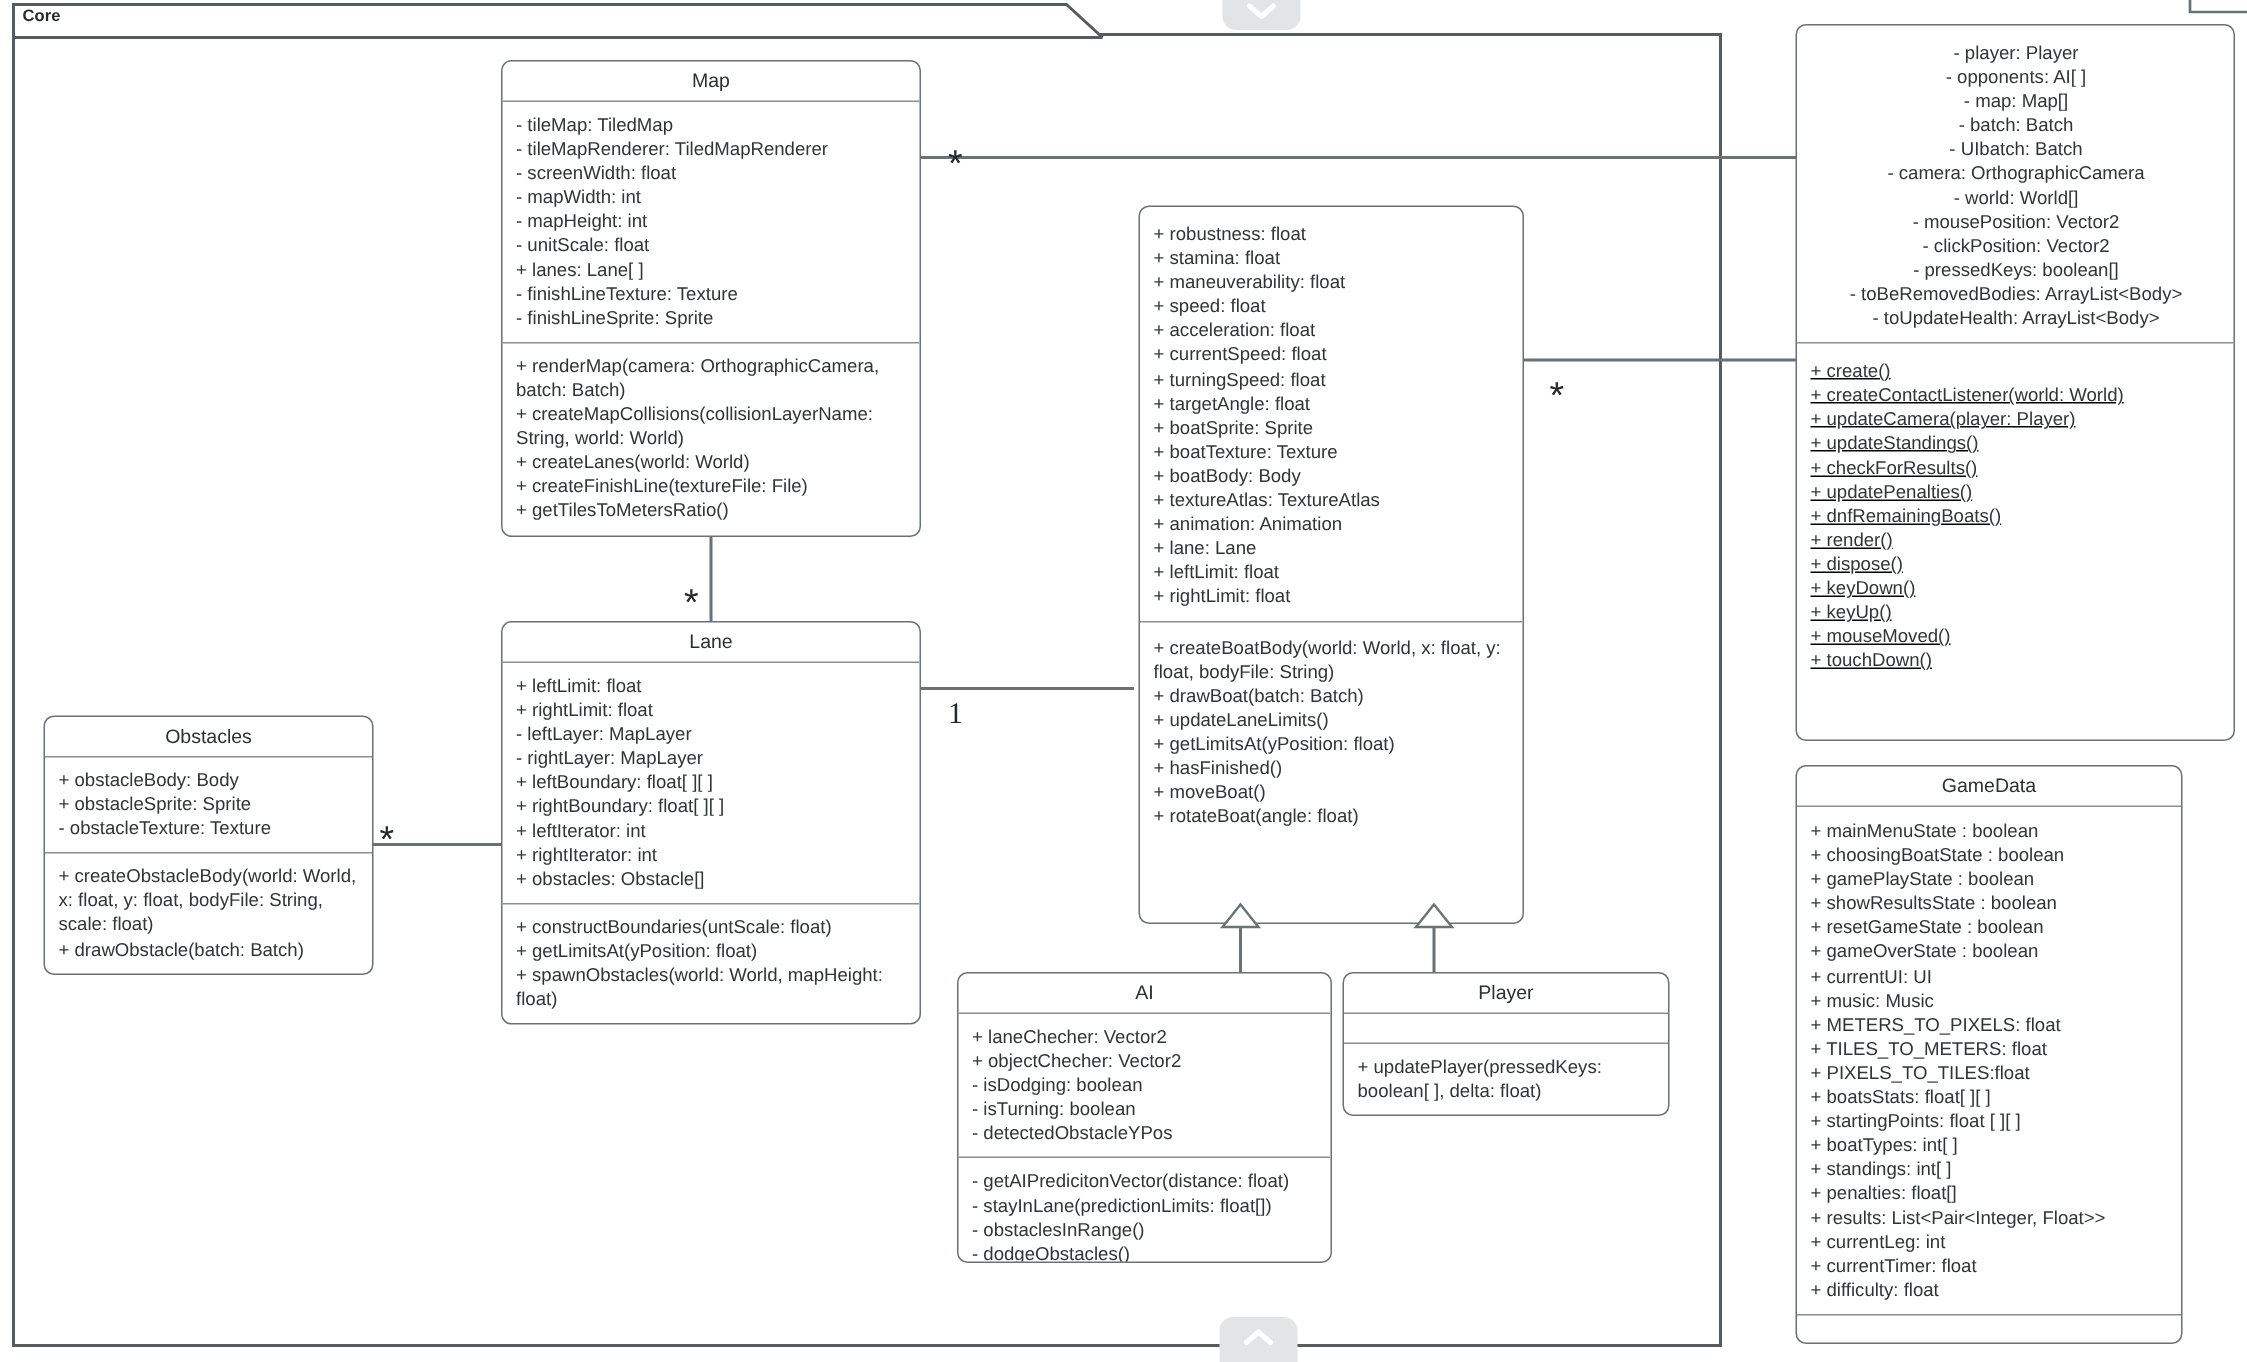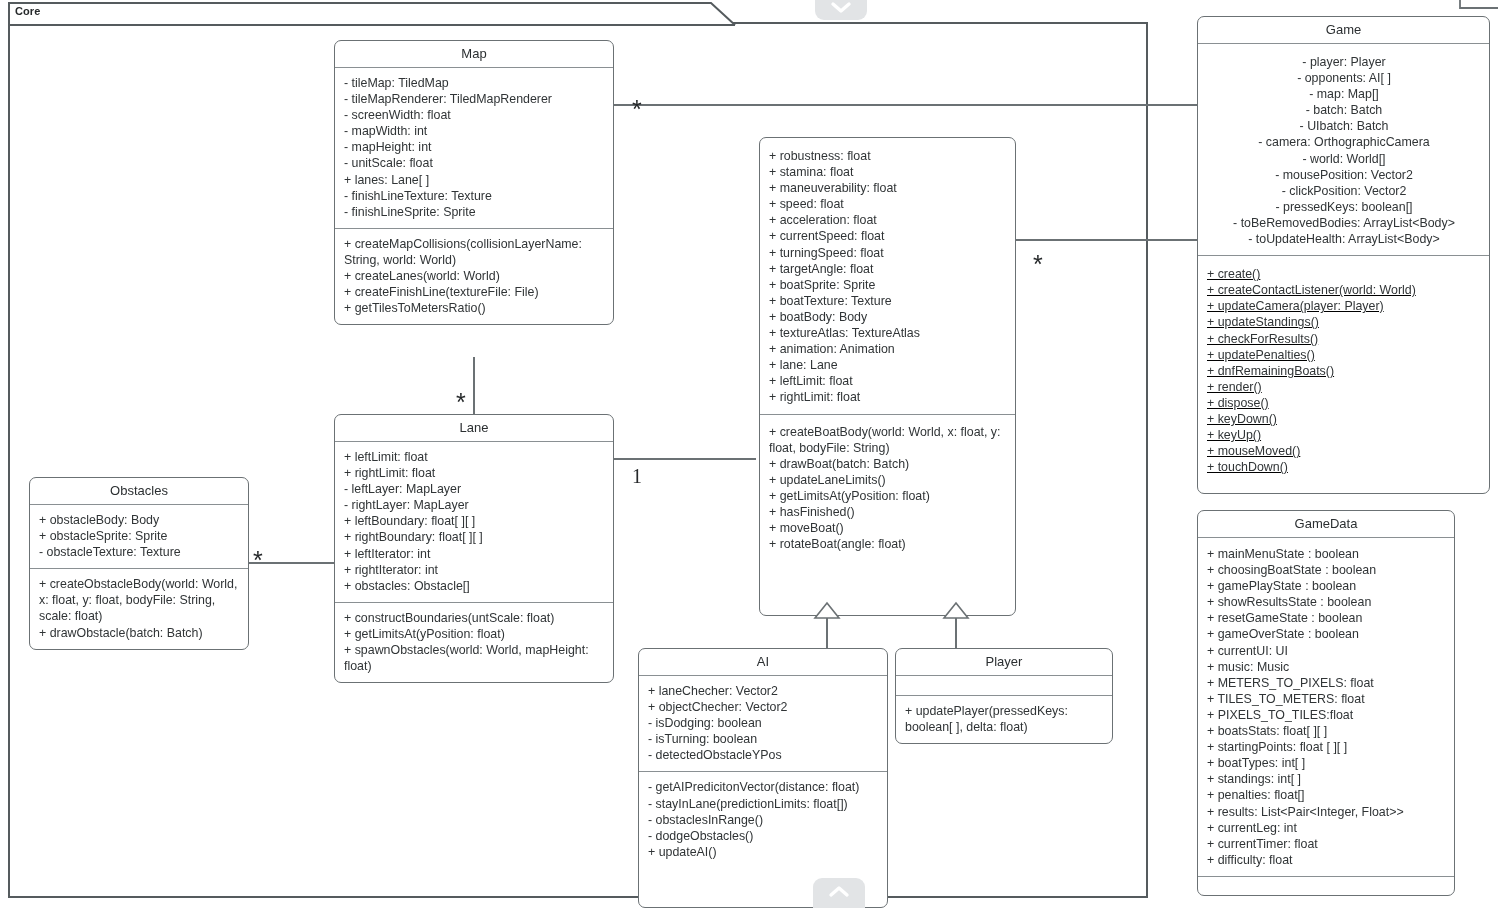--- a/index.html
+++ b/index.html
@@ -167,20 +167,21 @@
       <div class="uml-row">- tileMapRenderer: TiledMapRenderer</div>
       <div class="uml-row">- screenWidth: float</div>
       <div class="uml-row">- mapWidth: int</div>
       <div class="uml-row">- mapHeight: int</div>
       <div class="uml-row">- unitScale: float</div>
       <div class="uml-row">+ lanes: Lane[ ]</div>
       <div class="uml-row">- finishLineTexture: Texture</div>
       <div class="uml-row">- finishLineSprite: Sprite</div>
     </div>
     <div class="uml-compartment last">
+      <div class="uml-row">+ renderMap(camera: OrthographicCamera, batch: Batch)</div>
       <div class="uml-row">+ createMapCollisions(collisionLayerName: String, world: World)</div>
       <div class="uml-row">+ createLanes(world: World)</div>
       <div class="uml-row">+ createFinishLine(textureFile: File)</div>
       <div class="uml-row">+ getTilesToMetersRatio()</div>
     </div>
   </div>
 
   <div class="uml-class" style="left:334px; top:414px; width:280px;">
     <div class="uml-name">Lane</div>
     <div class="uml-compartment">
@@ -237,21 +238,21 @@
       <div class="uml-row">+ createBoatBody(world: World, x: float, y: float, bodyFile: String)</div>
       <div class="uml-row">+ drawBoat(batch: Batch)</div>
       <div class="uml-row">+ updateLaneLimits()</div>
       <div class="uml-row">+ getLimitsAt(yPosition: float)</div>
       <div class="uml-row">+ hasFinished()</div>
       <div class="uml-row">+ moveBoat()</div>
       <div class="uml-row">+ rotateBoat(angle: float)</div>
     </div>
   </div>
 
-  <div class="uml-class" style="left:638px; top:648px; width:250px; height:260px;">
+  <div class="uml-class" style="left:638px; top:648px; width:250px; height:194px;">
     <div class="uml-name">AI</div>
     <div class="uml-compartment">
       <div class="uml-row">+ laneChecher: Vector2</div>
       <div class="uml-row">+ objectChecher: Vector2</div>
       <div class="uml-row">- isDodging: boolean</div>
       <div class="uml-row">- isTurning: boolean</div>
       <div class="uml-row">- detectedObstacleYPos</div>
     </div>
     <div class="uml-compartment last">
       <div class="uml-row">- getAIPredicitonVector(distance: float)</div>
@@ -264,21 +265,20 @@
 
   <div class="uml-class" style="left:895px; top:648px; width:218px;">
     <div class="uml-name">Player</div>
     <div class="uml-compartment empty"></div>
     <div class="uml-compartment last">
       <div class="uml-row">+ updatePlayer(pressedKeys: boolean[ ], delta: float)</div>
     </div>
   </div>
 
   <div class="uml-class" style="left:1197px; top:16px; width:293px; height:478px;">
-    <div class="uml-name">Game</div>
     <div class="uml-compartment" style="padding-top:10px;text-align:center;">
       <div class="uml-row">- player: Player</div>
       <div class="uml-row">- opponents: AI[ ]</div>
       <div class="uml-row">- map: Map[]</div>
       <div class="uml-row">- batch: Batch</div>
       <div class="uml-row">- UIbatch: Batch</div>
       <div class="uml-row">- camera: OrthographicCamera</div>
       <div class="uml-row">- world: World[]</div>
       <div class="uml-row">- mousePosition: Vector2</div>
       <div class="uml-row">- clickPosition: Vector2</div>

